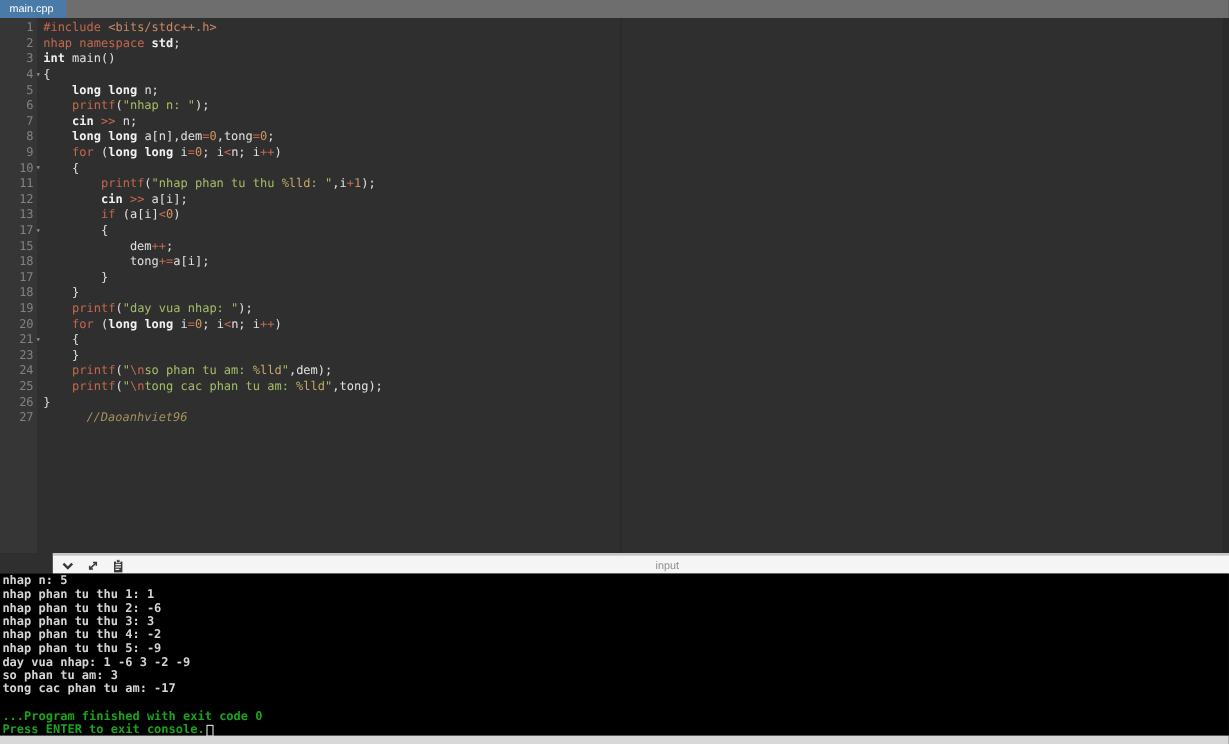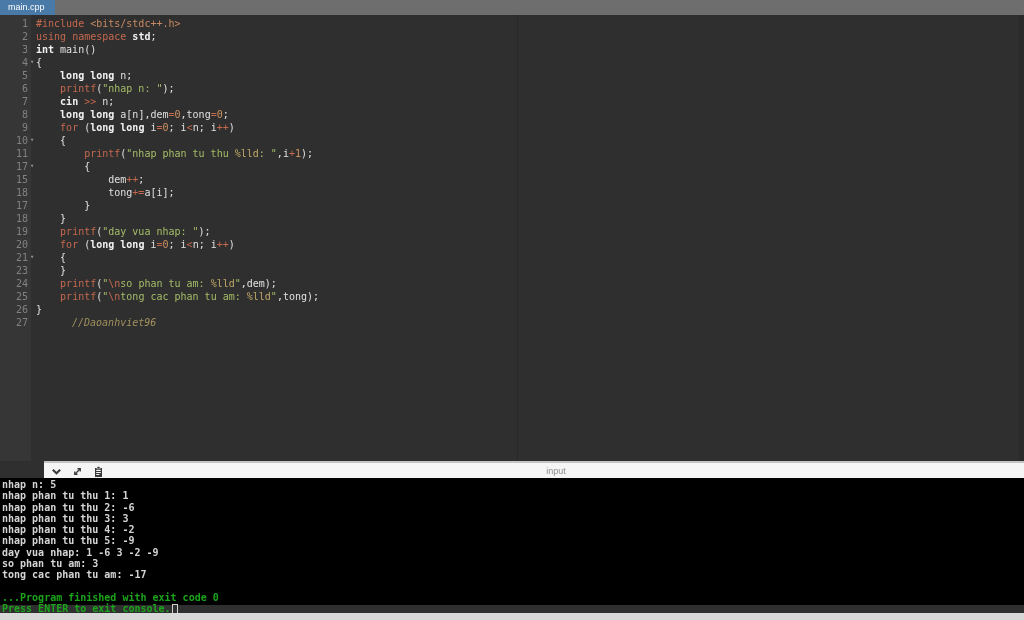--- a/index.html
+++ b/index.html
@@ -39,21 +39,21 @@
   
   .console-header { position:absolute; left:0; top:461px; width:1024px; height:17px;
                     background:#f5f5f5; border-top:2px solid #c4c4c4;margin-left:44px; }
   .ch-icons { position:absolute; left:6px; top:2px; display:flex; gap:8px; align-items:center; }
   .ch-icon { width:13px; height:13px; display:inline-flex; align-items:center;
              justify-content:center; cursor:pointer; }
   .ch-label { position:absolute; left:0; top:2px; width:1024px; text-align:center;
               font-size:9px; line-height:13px; color:#8d8d8d; }
 
   
-  .console { position:absolute; left:0; top:478px; width:1024px; height:127px;
+  .console { position:absolute; left:0; top:478px; width:1024px; height:143px;
              background:#000000; padding:1px 0 16px 2px; cursor:text; }
   #console-lines { font-family:"DejaVu Sans Mono", monospace; font-size:10px;
                    line-height:11.25px; font-weight:bold; white-space:pre; }
   .con-out { color:#d4d4d4; }
   .con-ok  { color:#1ba41b; }
   .block-cursor { display:inline-block; width:6px; height:10px;
                   border:1px solid #cfcfcf; vertical-align:text-bottom; margin-left:1px; }
 
   .bottom-strip { position:absolute; left:0; top:613px; width:1024px; height:7px;
                   background:#d8d8d8; }
@@ -64,30 +64,32 @@
 <div class="tabbar">
   <div class="tab">main.cpp</div>
 </div>
 
 <div class="editor">
   <div class="gutter-bg"></div>
   <div class="ruler"></div>
   <div class="scrolltrack"></div>
   <div id="code-lines">
       <div class="cl"><span class="ln">1</span><span class="fold"></span><span class="code"><span class="s-kw">#include</span><span class="s-pl"> </span><span class="s-inc">&lt;bits/stdc++.h&gt;</span></span></div>
-      <div class="cl"><span class="ln">2</span><span class="fold"></span><span class="code"><span class="s-kw">using</span><span class="s-pl"> </span><span class="s-kw">namespace</span><span class="s-pl"> </span><span class="s-ty">std</span><span class="s-pl">;</span></span></div>
+      <div class="cl"><span class="ln">2</span><span class="fold"></span><span class="code"><span class="s-kw">nhap</span><span class="s-pl"> </span><span class="s-kw">namespace</span><span class="s-pl"> </span><span class="s-ty">std</span><span class="s-pl">;</span></span></div>
       <div class="cl"><span class="ln">3</span><span class="fold"></span><span class="code"><span class="s-ty">int</span><span class="s-pl"> main()</span></span></div>
       <div class="cl"><span class="ln">4</span><span class="fold">▾</span><span class="code"><span class="s-pl">{</span></span></div>
       <div class="cl"><span class="ln">5</span><span class="fold"></span><span class="code"><span class="s-pl">    </span><span class="s-ty">long</span><span class="s-pl"> </span><span class="s-ty">long</span><span class="s-pl"> n;</span></span></div>
       <div class="cl"><span class="ln">6</span><span class="fold"></span><span class="code"><span class="s-pl">    </span><span class="s-kw">printf</span><span class="s-pl">(</span><span class="s-str">"nhap n: "</span><span class="s-pl">);</span></span></div>
       <div class="cl"><span class="ln">7</span><span class="fold"></span><span class="code"><span class="s-pl">    </span><span class="s-ty">cin</span><span class="s-pl"> </span><span class="s-op">&gt;&gt;</span><span class="s-pl"> n;</span></span></div>
       <div class="cl"><span class="ln">8</span><span class="fold"></span><span class="code"><span class="s-pl">    </span><span class="s-ty">long</span><span class="s-pl"> </span><span class="s-ty">long</span><span class="s-pl"> a[n],dem</span><span class="s-op">=</span><span class="s-num">0</span><span class="s-pl">,tong</span><span class="s-op">=</span><span class="s-num">0</span><span class="s-pl">;</span></span></div>
       <div class="cl"><span class="ln">9</span><span class="fold"></span><span class="code"><span class="s-pl">    </span><span class="s-kw">for</span><span class="s-pl"> (</span><span class="s-ty">long</span><span class="s-pl"> </span><span class="s-ty">long</span><span class="s-pl"> i</span><span class="s-op">=</span><span class="s-num">0</span><span class="s-pl">; i</span><span class="s-op">&lt;</span><span class="s-pl">n; i</span><span class="s-op">++</span><span class="s-pl">)</span></span></div>
       <div class="cl"><span class="ln">10</span><span class="fold">▾</span><span class="code"><span class="s-pl">    {</span></span></div>
       <div class="cl"><span class="ln">11</span><span class="fold"></span><span class="code"><span class="s-pl">        </span><span class="s-kw">printf</span><span class="s-pl">(</span><span class="s-str">"nhap phan tu thu </span><span class="s-fmt">%lld</span><span class="s-str">: "</span><span class="s-pl">,i</span><span class="s-op">+</span><span class="s-num">1</span><span class="s-pl">);</span></span></div>
+      <div class="cl"><span class="ln">12</span><span class="fold"></span><span class="code"><span class="s-pl">        </span><span class="s-ty">cin</span><span class="s-pl"> </span><span class="s-op">&gt;&gt;</span><span class="s-pl"> a[i];</span></span></div>
+      <div class="cl"><span class="ln">13</span><span class="fold"></span><span class="code"><span class="s-pl">        </span><span class="s-kw">if</span><span class="s-pl"> (a[i]</span><span class="s-op">&lt;</span><span class="s-num">0</span><span class="s-pl">)</span></span></div>
       <div class="cl"><span class="ln">17</span><span class="fold">▾</span><span class="code"><span class="s-pl">        {</span></span></div>
       <div class="cl"><span class="ln">15</span><span class="fold"></span><span class="code"><span class="s-pl">            dem</span><span class="s-op">++</span><span class="s-pl">;</span></span></div>
       <div class="cl"><span class="ln">18</span><span class="fold"></span><span class="code"><span class="s-pl">            tong</span><span class="s-op">+=</span><span class="s-pl">a[i];</span></span></div>
       <div class="cl"><span class="ln">17</span><span class="fold"></span><span class="code"><span class="s-pl">        }</span></span></div>
       <div class="cl"><span class="ln">18</span><span class="fold"></span><span class="code"><span class="s-pl">    }</span></span></div>
       <div class="cl"><span class="ln">19</span><span class="fold"></span><span class="code"><span class="s-pl">    </span><span class="s-kw">printf</span><span class="s-pl">(</span><span class="s-str">"day vua nhap: "</span><span class="s-pl">);</span></span></div>
       <div class="cl"><span class="ln">20</span><span class="fold"></span><span class="code"><span class="s-pl">    </span><span class="s-kw">for</span><span class="s-pl"> (</span><span class="s-ty">long</span><span class="s-pl"> </span><span class="s-ty">long</span><span class="s-pl"> i</span><span class="s-op">=</span><span class="s-num">0</span><span class="s-pl">; i</span><span class="s-op">&lt;</span><span class="s-pl">n; i</span><span class="s-op">++</span><span class="s-pl">)</span></span></div>
       <div class="cl"><span class="ln">21</span><span class="fold">▾</span><span class="code"><span class="s-pl">    {</span></span></div>
       <div class="cl"><span class="ln">23</span><span class="fold"></span><span class="code"><span class="s-pl">    }</span></span></div>
       <div class="cl"><span class="ln">24</span><span class="fold"></span><span class="code"><span class="s-pl">    </span><span class="s-kw">printf</span><span class="s-pl">(</span><span class="s-str">"</span><span class="s-esc">\n</span><span class="s-str">so phan tu am: </span><span class="s-fmt">%lld</span><span class="s-str">"</span><span class="s-pl">,dem);</span></span></div>

